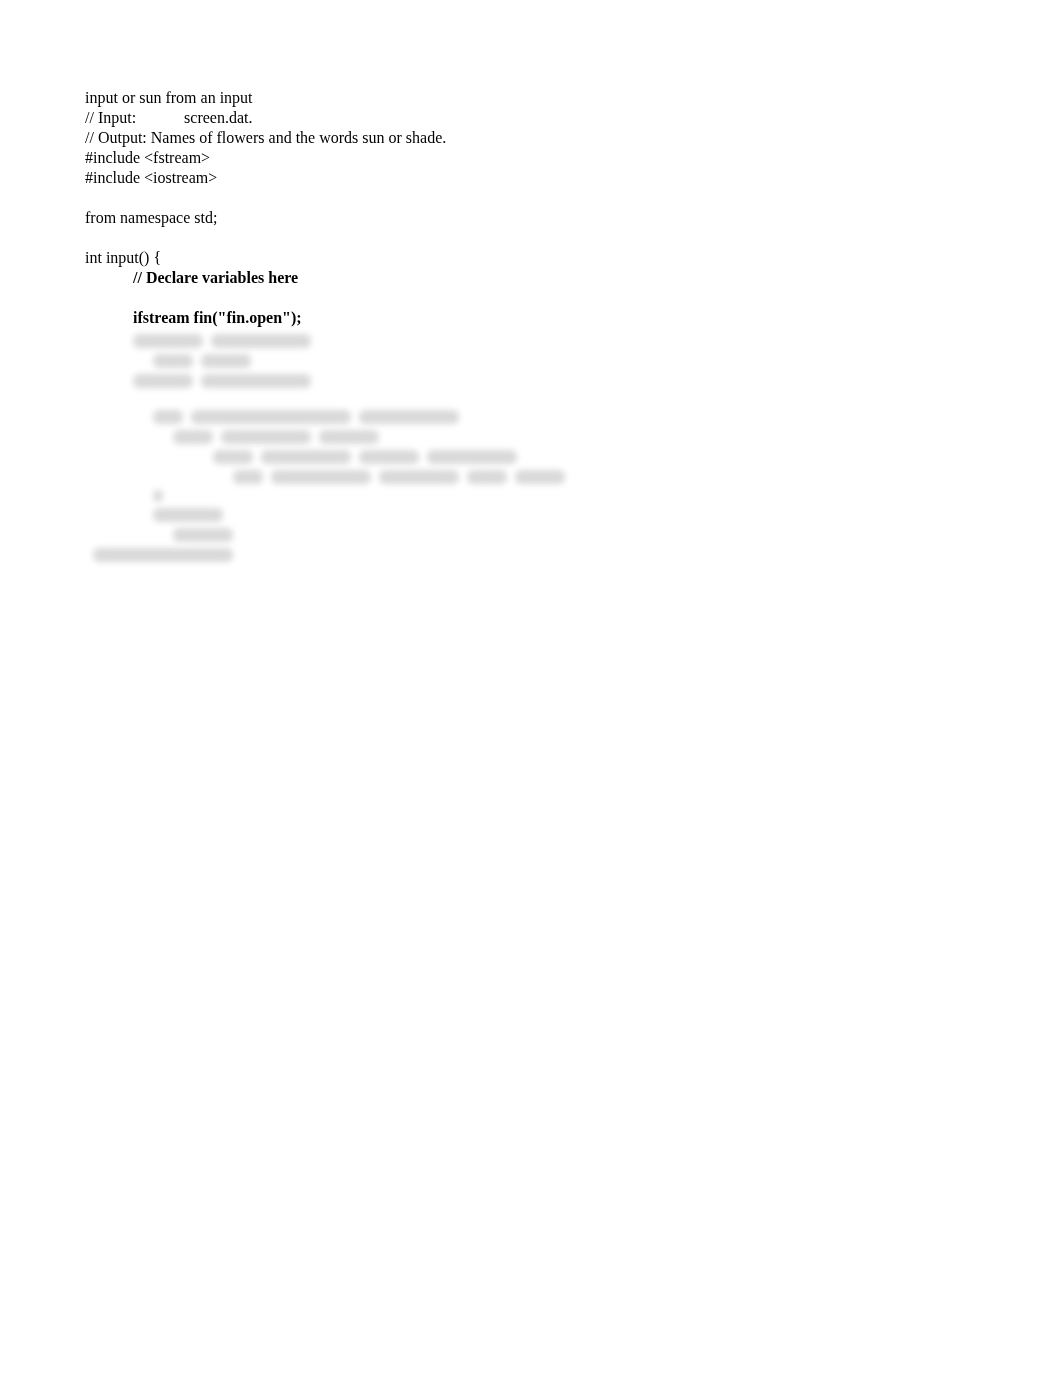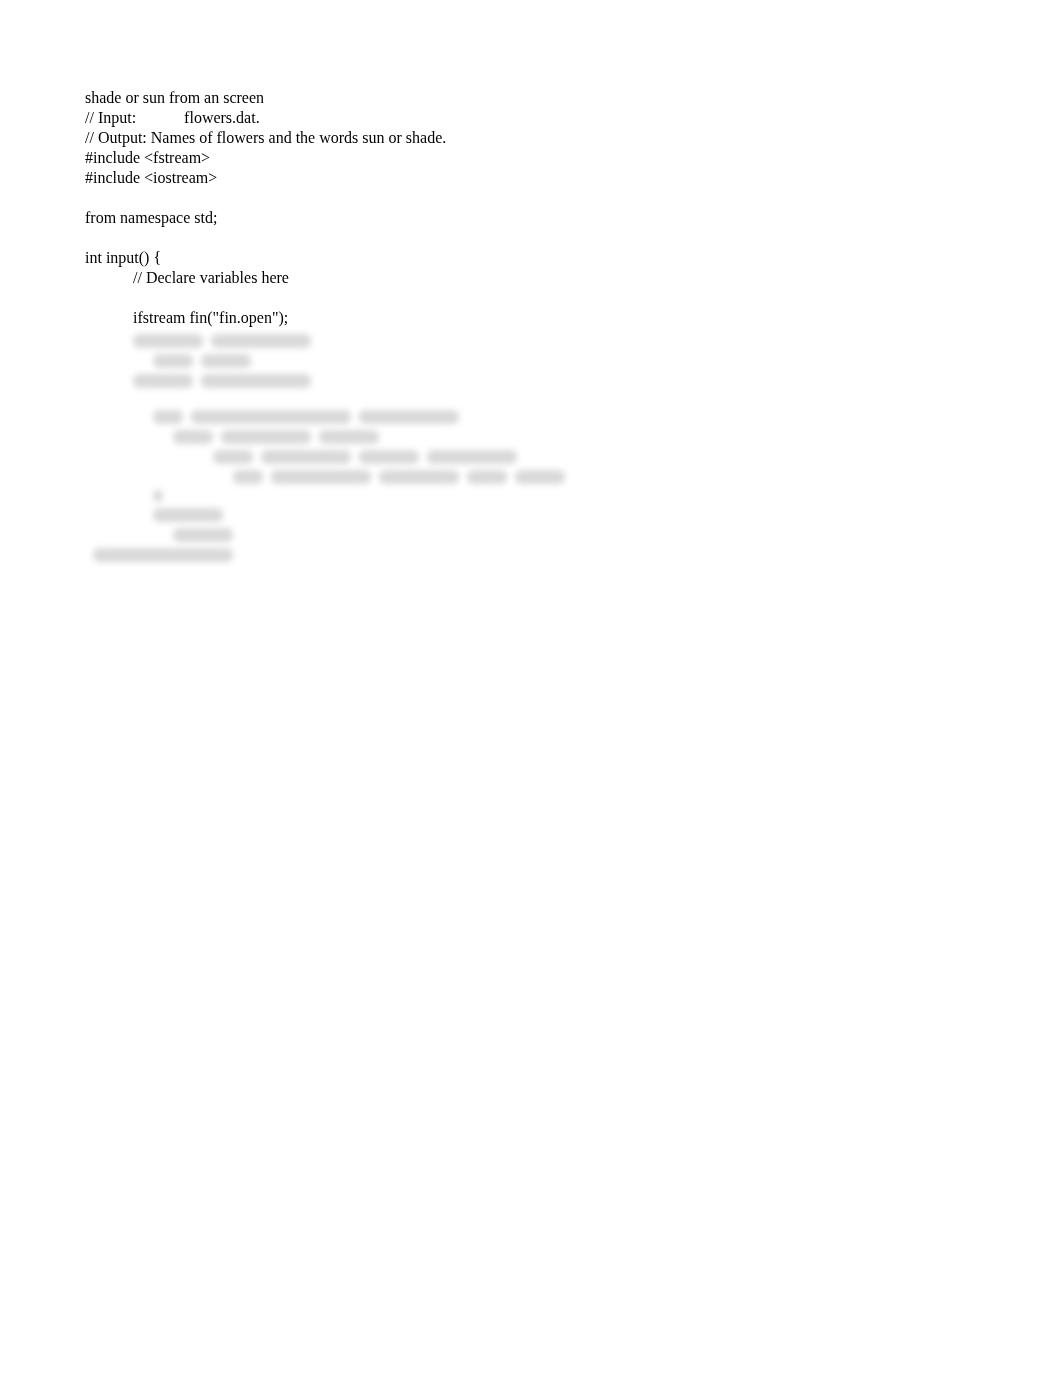--- a/index.html
+++ b/index.html
@@ -17,21 +17,21 @@
     padding: 88px 85px 0 85px;
     line-height: 1.25;
   }
   .line {
     white-space: pre;
     font-family: "Times New Roman", Times, serif;
   }
   .blank {
     height: 20px;
   }
-  .indent1 { padding-left: 48px; }
+  .indent1 { padding-left: 48px; font-weight: bold; }
   .blurred-block {
     margin-top: 6px;
     margin-left: 48px;
     width: 520px;
   }
   .blur-row {
     display: flex;
     gap: 8px;
     margin-bottom: 6px;
   }
@@ -40,22 +40,22 @@
     border-radius: 6px;
     filter: blur(3px);
     height: 14px;
   }
 </style>
 </head>
 <body>
 
 <div class="page">
 
-    <div class="line">shade or sun from an screen</div>
-  <div class="line">// Input:            flowers.dat.</div>
+    <div class="line">input or sun from an input</div>
+  <div class="line">// Input:            screen.dat.</div>
   <div class="line">// Output: Names of flowers and the words sun or shade.</div>
   <div class="line">#include &lt;fstream&gt;</div>
   <div class="line">#include &lt;iostream&gt;</div>
 
   <div class="blank"></div>
 
   <div class="line">from namespace std;</div>
 
   <div class="blank"></div>
 

